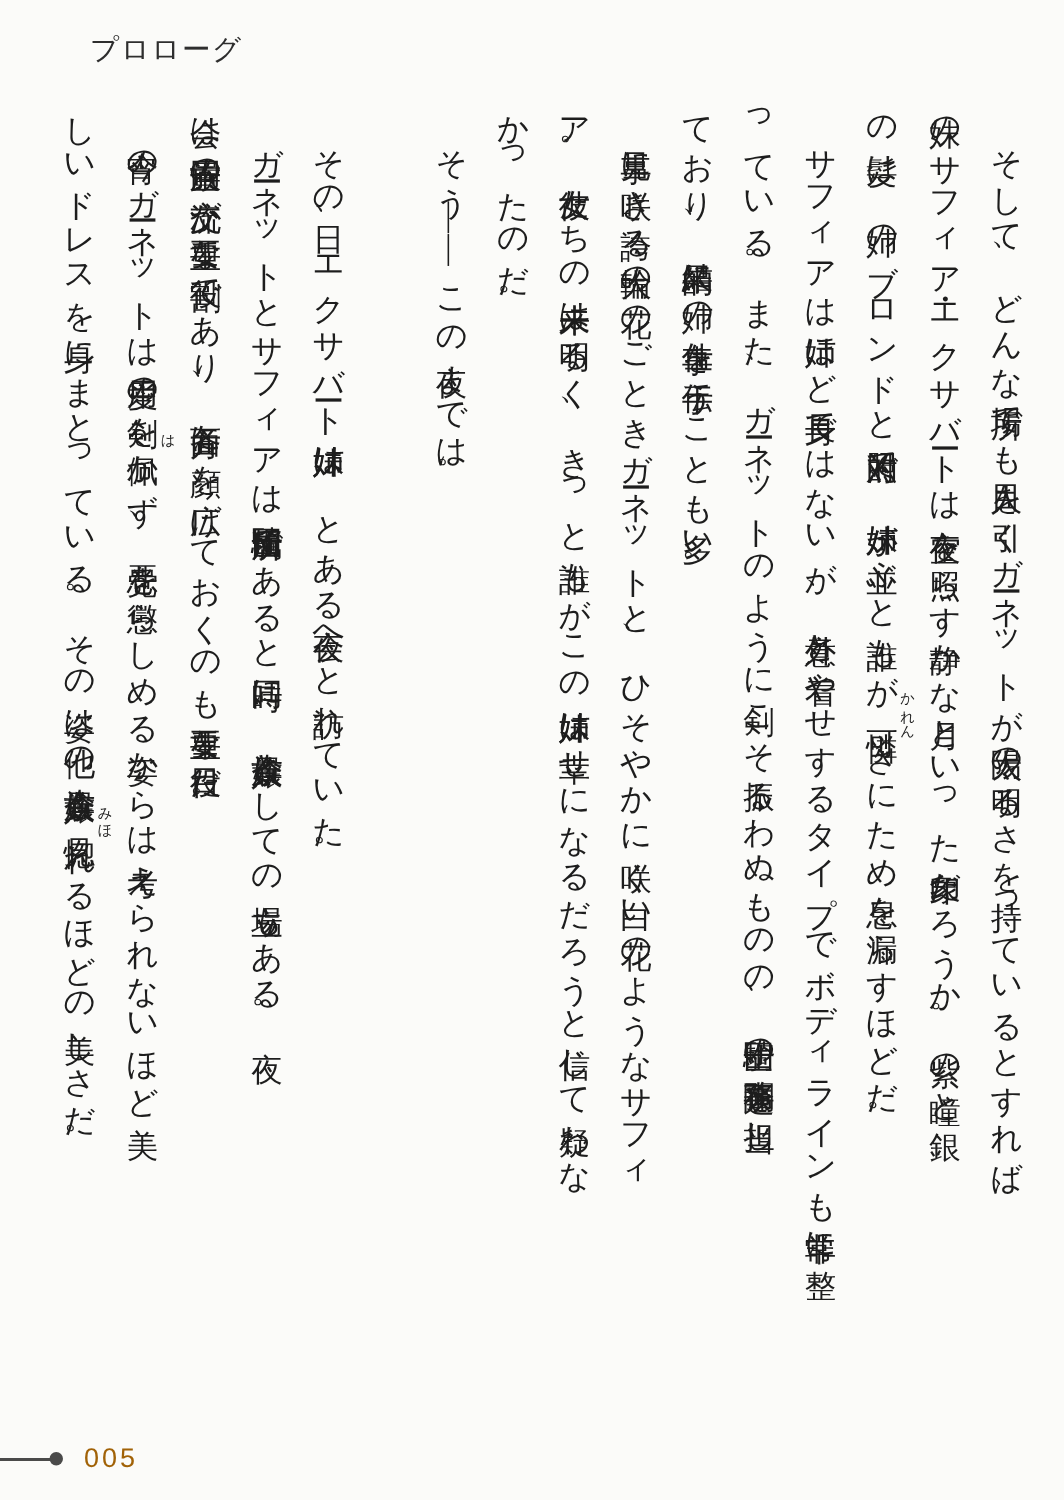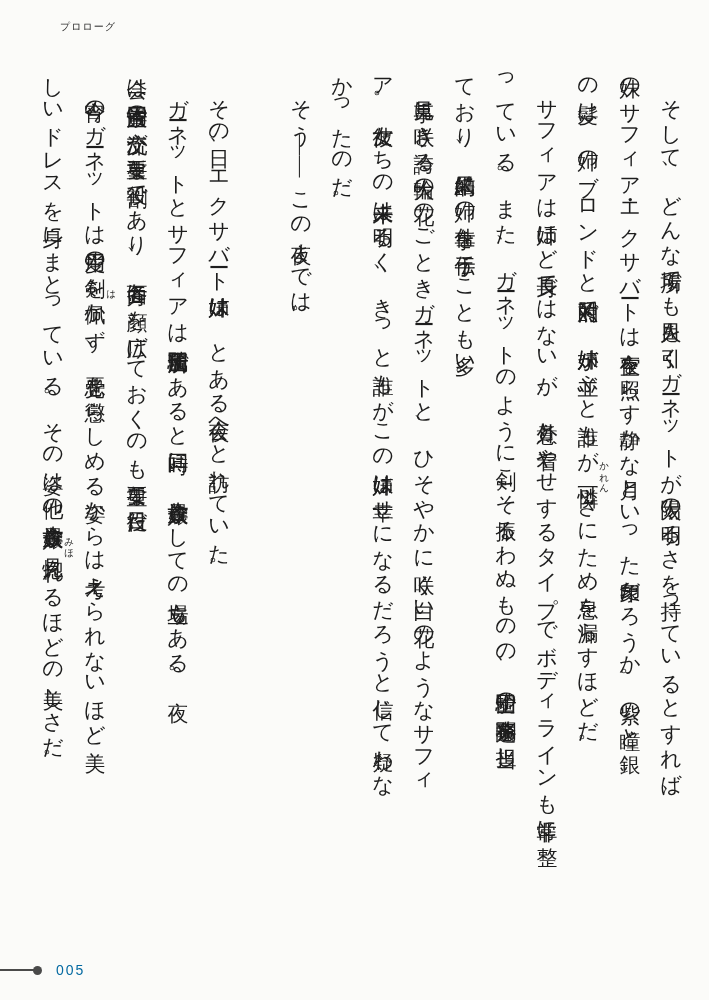--- a/index.html
+++ b/index.html
@@ -13,21 +13,21 @@
     height: 1000px;
     background: #fbfbf9;
     overflow: hidden;
     font-family: "Liberation Serif", "DejaVu Serif", serif;
     color: #1d1d1d;
   }
   .running-header {
     position: absolute;
     top: 20px;
     left: 60px;
-    font-size: 10px;
+    font-size: 19px;
     letter-spacing: 1px;
     color: #2e2e2e;
     white-space: nowrap;
   }
   .text-block {
     position: absolute;
     top: 63px;
     right: 18px;
     height: 882px;
     writing-mode: vertical-rl;
@@ -67,23 +67,23 @@
   .footer-dot {
     width: 9px;
     height: 9px;
     border-radius: 50%;
     background: #4a4a4a;
     margin-left: -1px;
   }
   .page-number {
     margin-left: 14px;
     font-family: "Liberation Sans", "DejaVu Sans", sans-serif;
-    font-size: 14px;
+    font-size: 18px;
     letter-spacing: 2px;
-    color: #0369a1;
+    color: #a16207;
   }
 </style>
 </head>
 <body>
 
 <div class="page">
 
   <div class="running-header">プロローグ</div>
 
   <div class="text-block">

